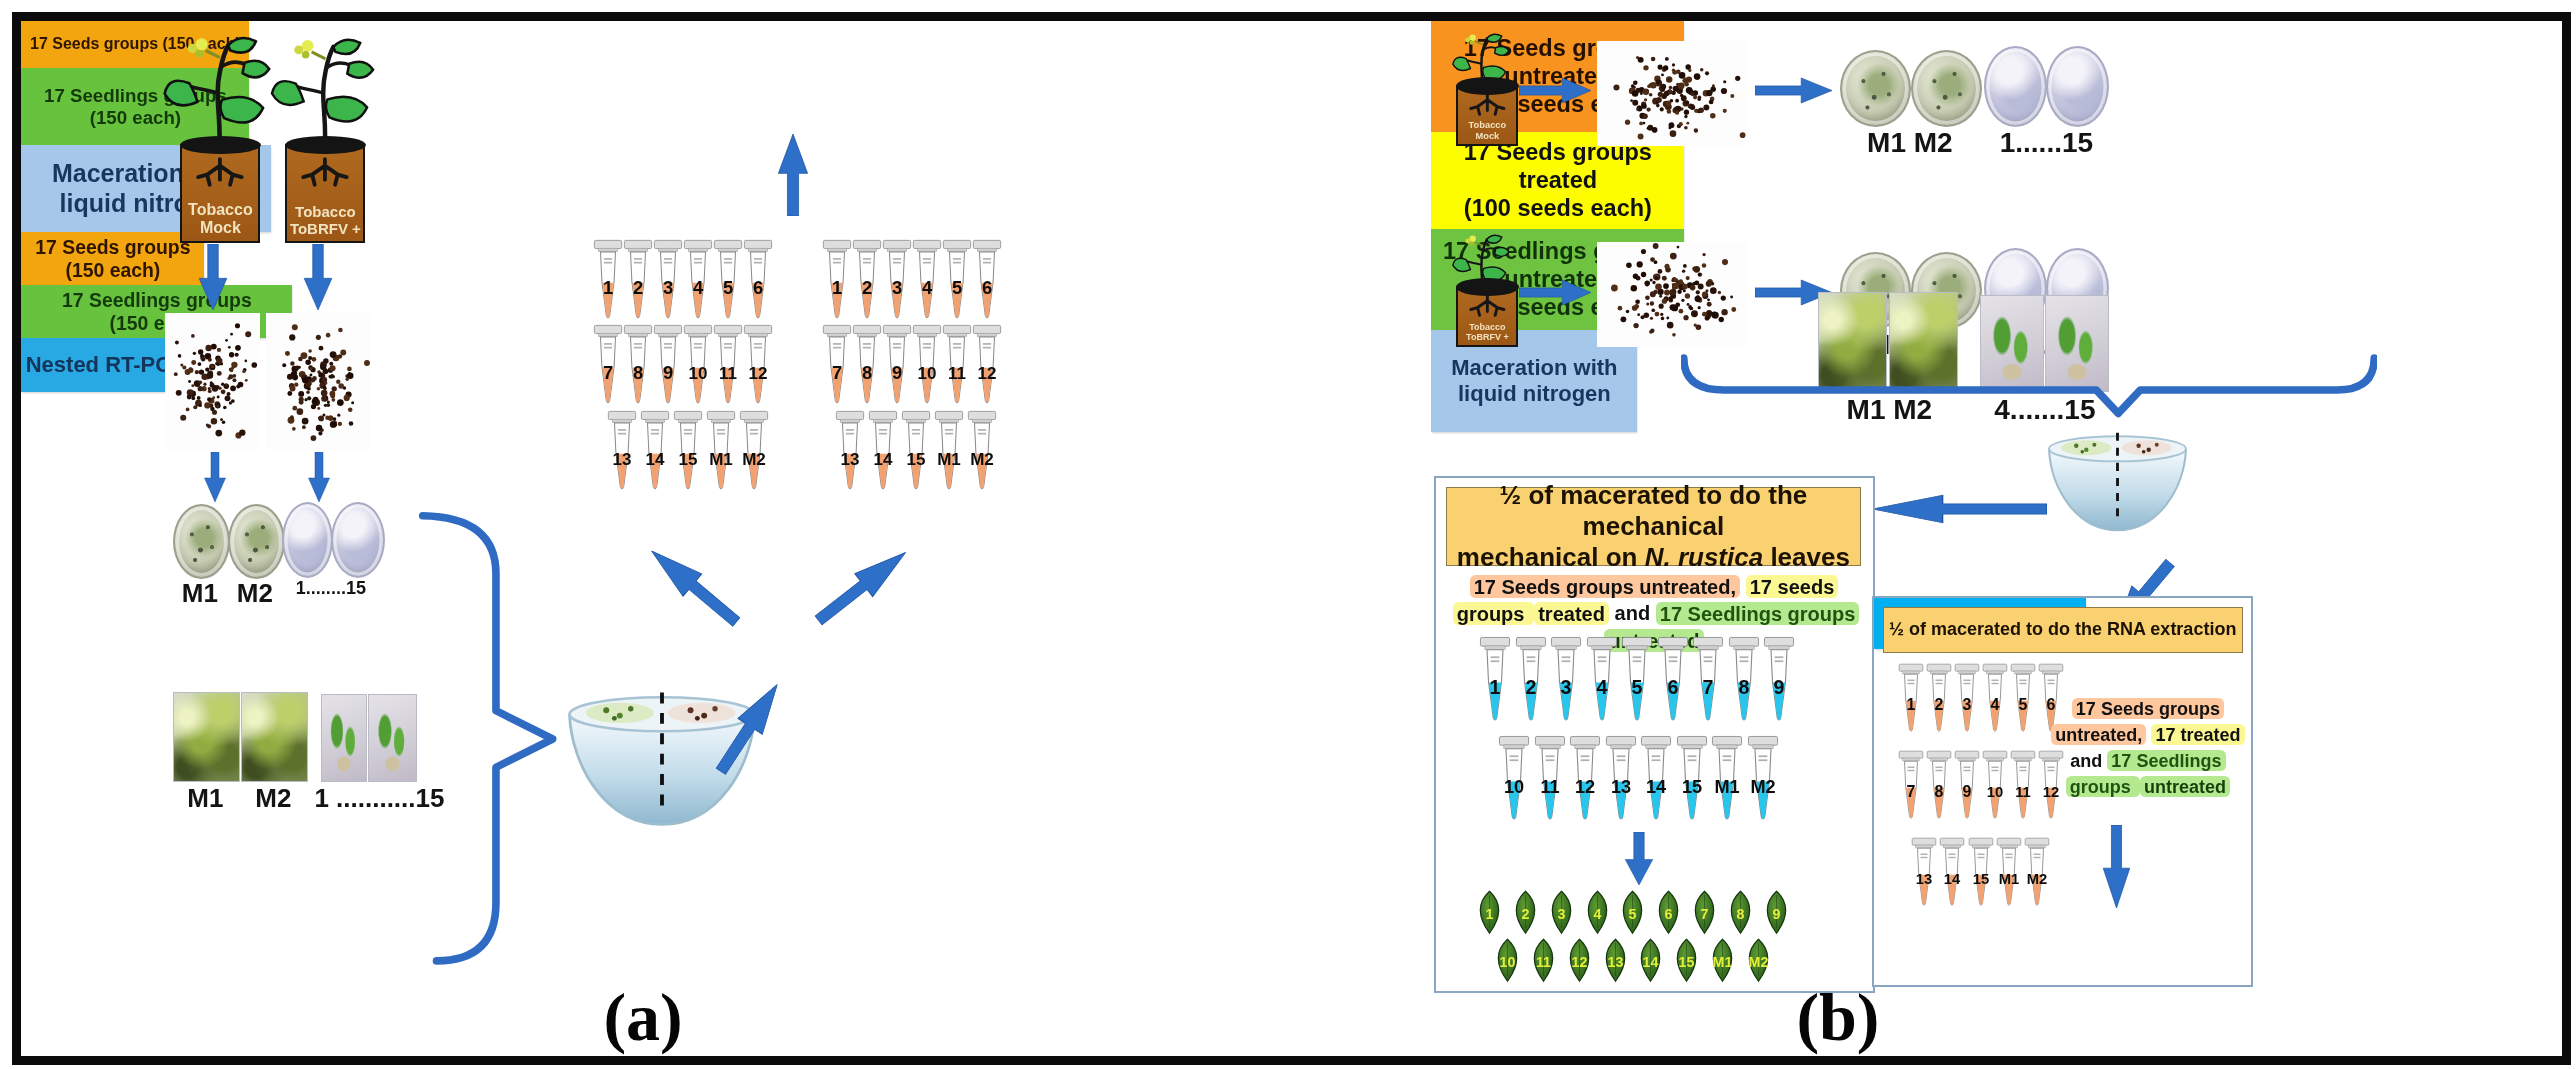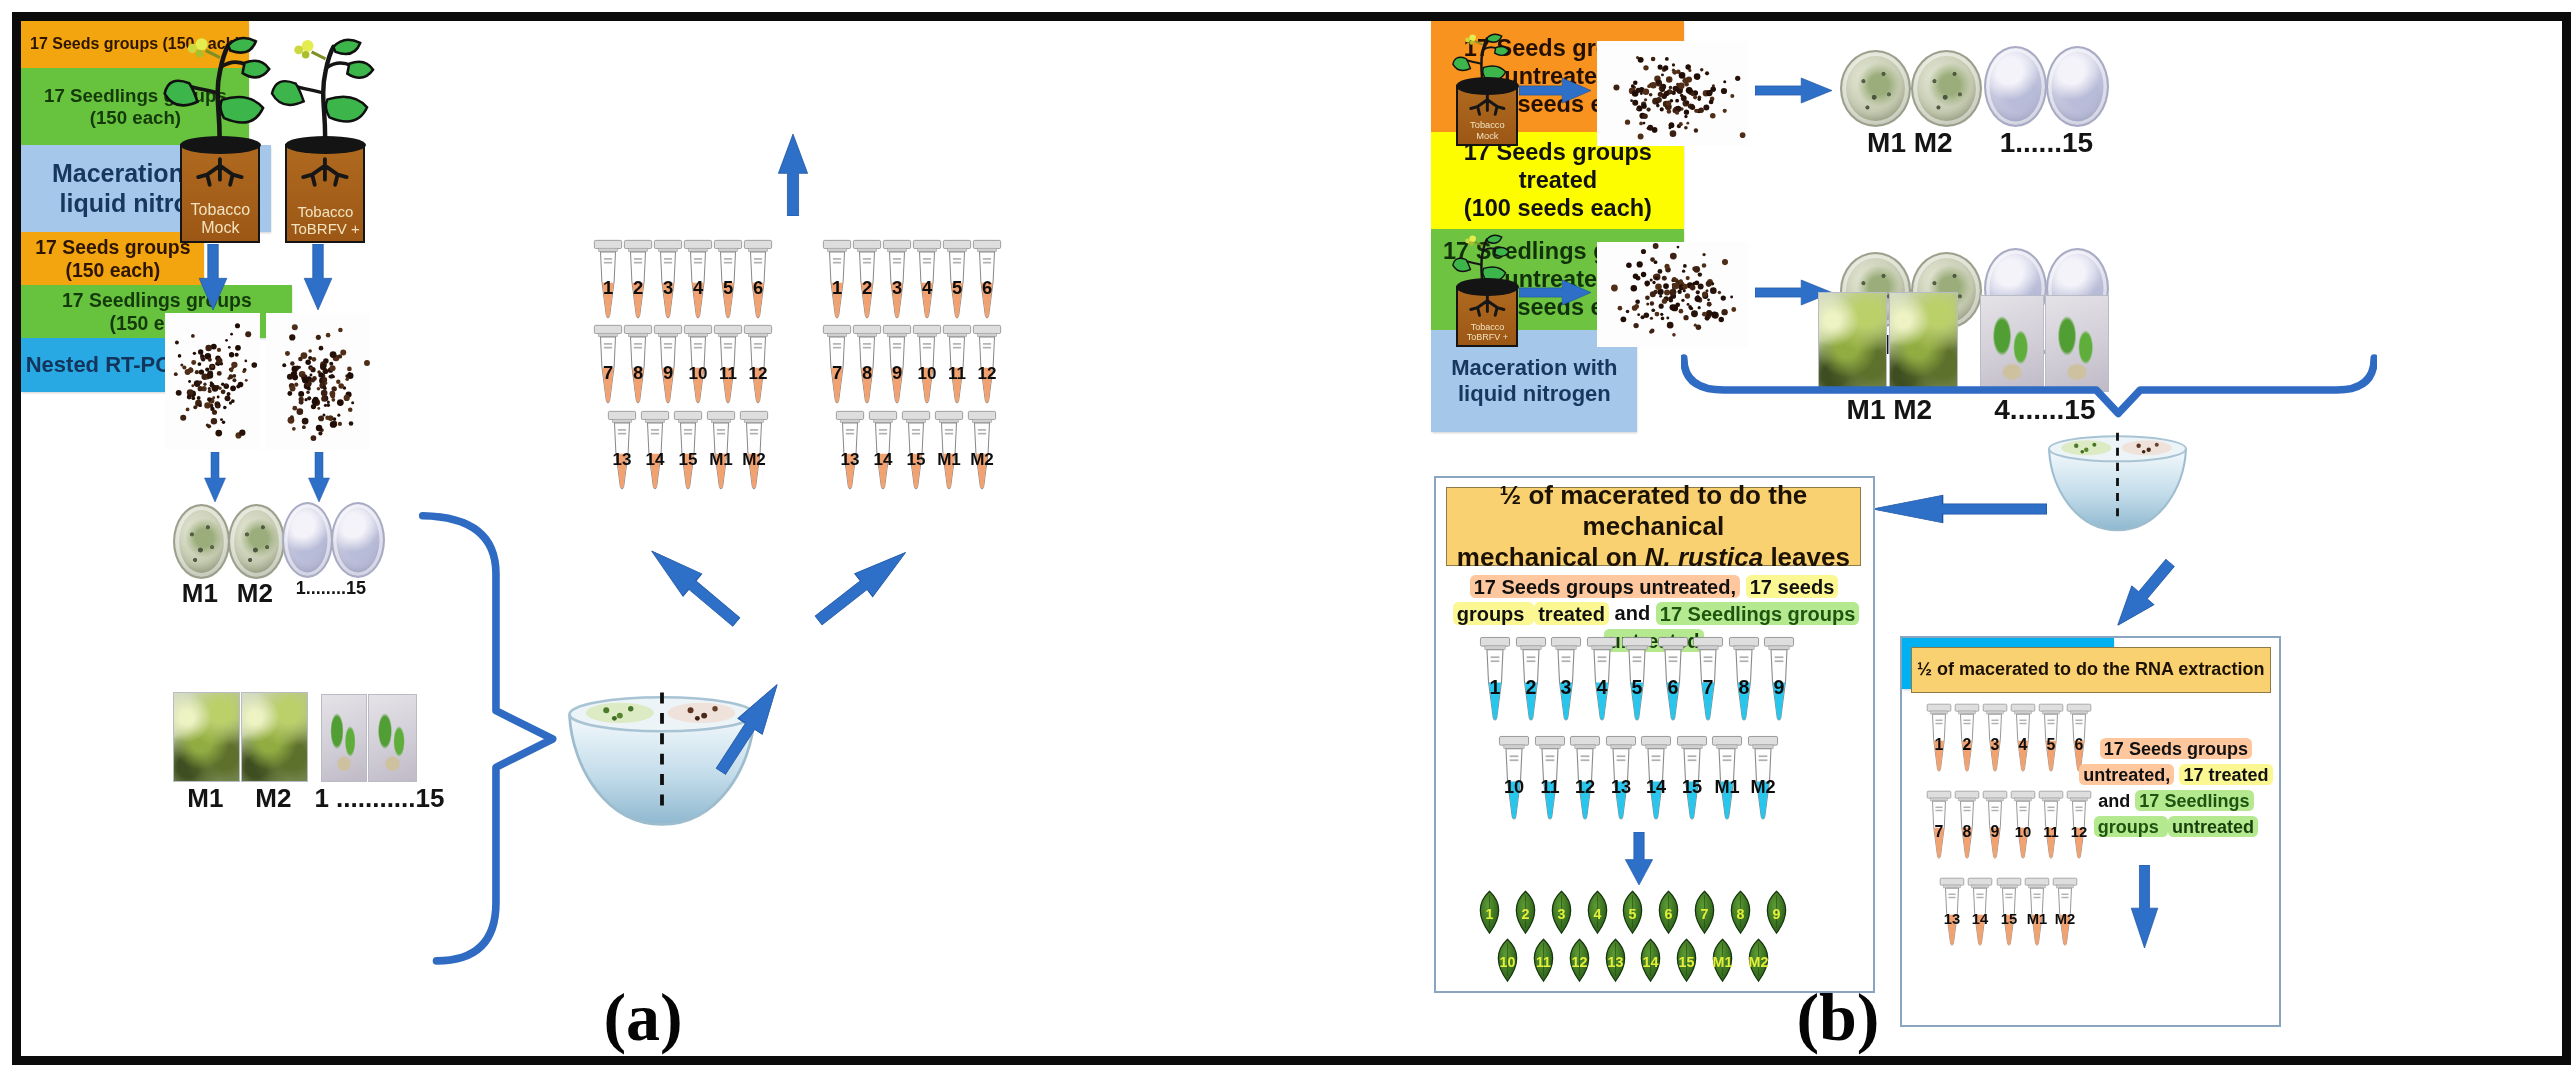--- a/index.html
+++ b/index.html
@@ -23,21 +23,21 @@
   .hdr-tan{background:var(--header-tan);border:1.4px solid #8c7a4a;color:#1c1204;display:flex;flex-direction:column;justify-content:center;text-align:center;font-weight:600;}
   .subpanel{border:2.1px solid #8aa5c0;background:#fff;}
   
   .hl-orange{background:var(--hl-orange);border-radius:5.5px;padding:0.7px 4.1px;box-decoration-break:clone;-webkit-box-decoration-break:clone;}
   .hl-yellow{background:var(--hl-yellow);border-radius:5.5px;padding:0.7px 4.1px;box-decoration-break:clone;-webkit-box-decoration-break:clone;}
   .hl-green{background:var(--hl-green);border-radius:5.5px;padding:0.7px 4.1px;box-decoration-break:clone;-webkit-box-decoration-break:clone;}
   
   .pot{background:linear-gradient(180deg,#b06a1f,#9c5716);border:2.8px solid #141414;border-top:none;position:absolute;}
   .pot:before{content:"";position:absolute;left:-2.8px;top:-8.3px;width:calc(100% + 5.5px);height:18px;background:#141414;border-radius:50%;}
   .pot .roots{position:absolute;left:8%;top:7px;width:84%;height:46%;}
-  .pot-label{position:absolute;left:0;bottom:4.1px;width:100%;text-align:center;color:#f2e3bf;font-weight:400;line-height:1.15;}
+  .pot-label{position:absolute;left:0;bottom:4.1px;width:100%;text-align:center;color:#f2e3bf;font-weight:700;line-height:1.15;}
   
   .plate{border-radius:50%;position:absolute;}
   .plate.grn{background:
     radial-gradient(circle at 32% 40%,#555f46 1.7px,transparent 2.4px),
     radial-gradient(circle at 62% 30%,#515b43 1.7px,transparent 2.4px),
     radial-gradient(circle at 48% 62%,#4c5640 2.1px,transparent 2.8px),
     radial-gradient(circle at 70% 58%,#5a6448 1.7px,transparent 2.4px),
     radial-gradient(circle at 38% 76%,#525c45 1.7px,transparent 2.4px),
     radial-gradient(circle at 55% 45%,#9aad7a 18%,transparent 40%),
     radial-gradient(circle at 35% 35%,#e2e5d2,#c6cbb2 55%,#a3a98e 84%,#8f957b);
@@ -1479,21 +1479,21 @@
             <text x="22" y="40" text-anchor="middle" font-size="19" font-weight="700" fill="#e4ef3a" font-family="Liberation Sans, sans-serif">M1</text>
           </svg>
           <svg class="leaf" style="width:33px" viewBox="0 0 44 62">
             <path d="M22,3 C35,15 41,33 22,59 C3,33 9,15 22,3 Z" fill="url(#lfg)" stroke="#14350e" stroke-width="1.6"></path>
             <path d="M22,8 L22,52" stroke="#1c4514" stroke-width="1.2" opacity="0.6"></path>
             <text x="22" y="40" text-anchor="middle" font-size="19" font-weight="700" fill="#e4ef3a" font-family="Liberation Sans, sans-serif">M2</text>
           </svg>
         </div>
     </div>
 
-    <div class="subpanel abs" style="left:469px;top:575px;width:377px;height:387px;margin-top:40px;">
+    <div class="subpanel abs" style="left:441px;top:575px;width:377px;height:387px;">
       <div class="hdr-tan abs" style="left:8.3px;top:8.3px;width:358px;height:44px;font-size:18px;white-space:nowrap;">
           <div class="ln"><span>½ of macerated to do the RNA extraction</span></div>
         </div>
       <div class="tuberow" style="left:23.5px;top:65px;gap:2.1px;">
           <svg class="tube" style="width:26px" viewBox="0 0 44 124">
             <rect x="2" y="2" width="40" height="12" rx="2" fill="#dedede" stroke="#8e8e8e" stroke-width="1.2"></rect>
             <rect x="8" y="13.5" width="28" height="5" fill="#cfcfcf" stroke="#9a9a9a" stroke-width="0.8"></rect>
             <path d="M11,19 L33,19 L31,62 L24.5,112 Q22,119 19.5,112 L13,62 Z" fill="#fefefe" stroke="#8a8a8a" stroke-width="1.5"></path>
             <path d="M13.6,64 L30.4,64 L24.5,112 Q22,119 19.5,112 Z" fill="#f2a271"></path>
             <rect x="16" y="28" width="12" height="2.4" fill="#b0b0b0"></rect>

